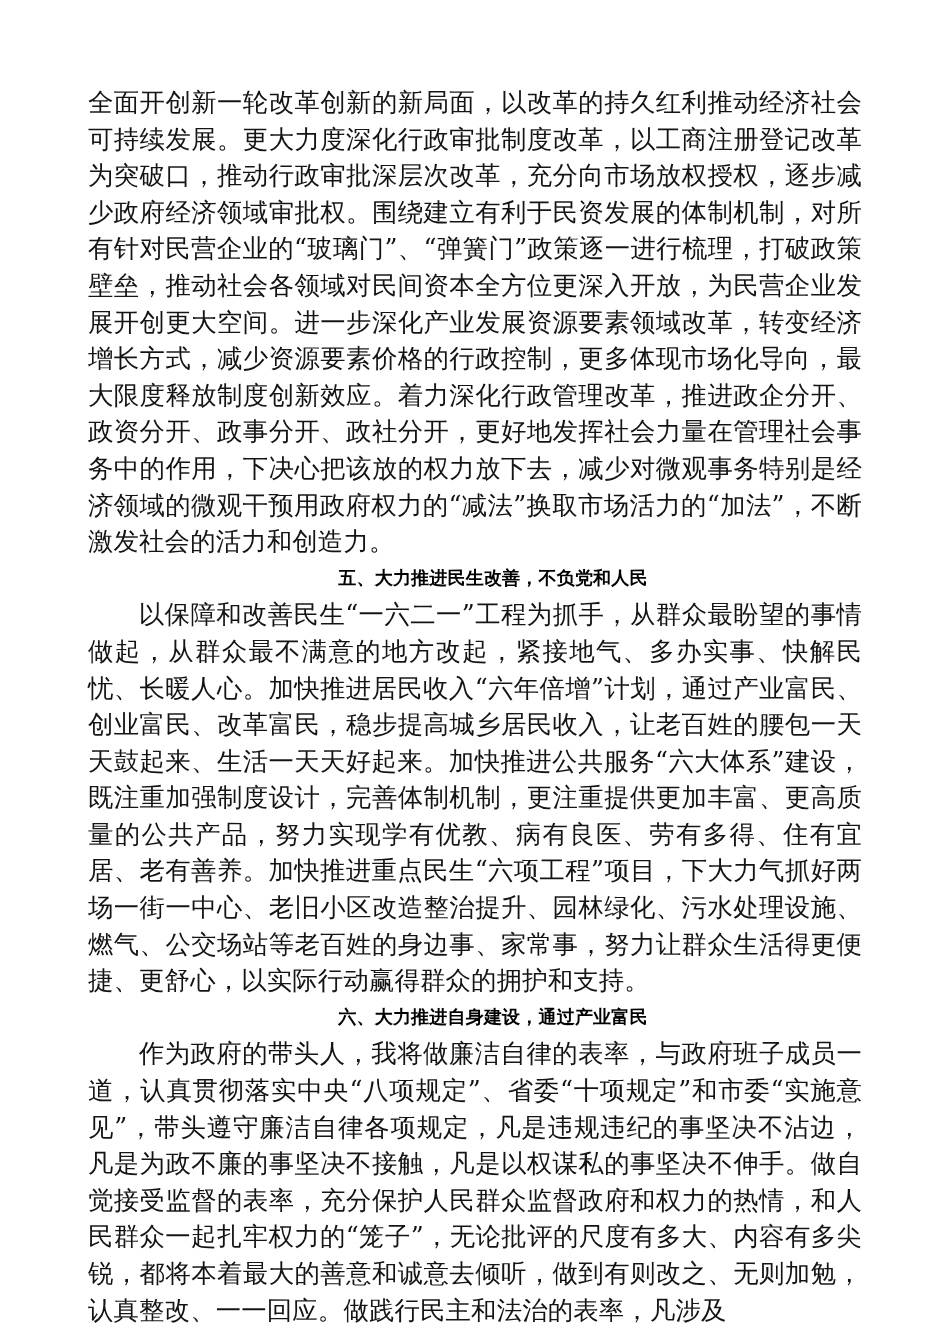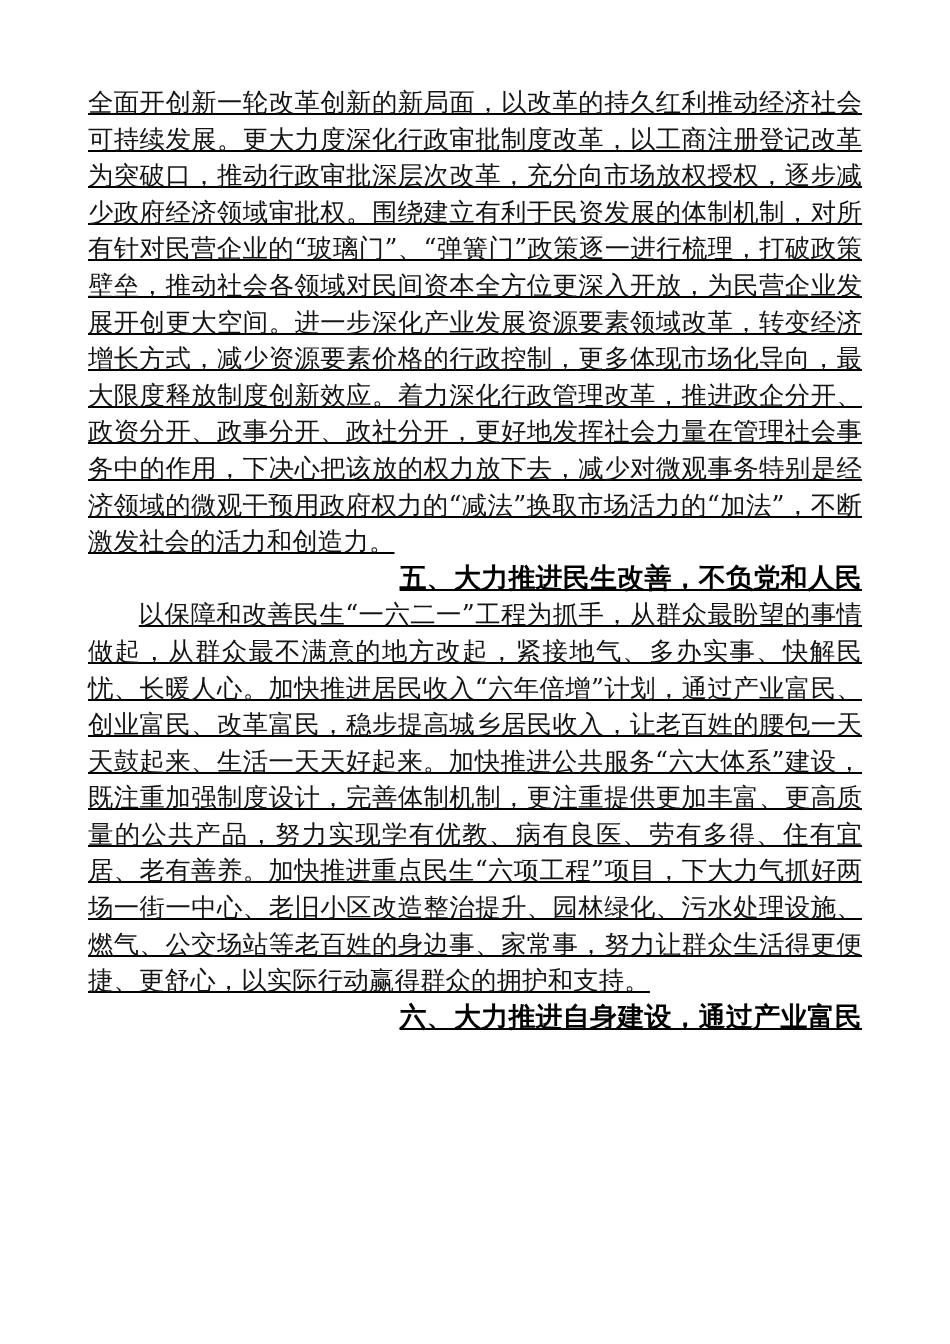--- a/index.html
+++ b/index.html
@@ -16,21 +16,20 @@
     -webkit-font-smoothing: antialiased;
   }
 
   .page {
     position: relative;
     width: 950px;
     height: 1344px;
     background: #ffffff;
     box-sizing: border-box;
     padding: 84px 88px 0 88px;
-    text-decoration: underline;
   }
 
   .doc-body {
     width: 774px;
   }
 
   
   .para {
     font-family: "DejaVu Serif", "Liberation Serif", serif;
     font-size: 25.4px;
@@ -45,38 +44,39 @@
   }
 
   .para.no-indent {
     text-indent: 0;
   }
 
   
   .heading {
     font-family: "DejaVu Sans", "Liberation Sans", sans-serif;
     font-weight: bold;
-    font-size: 27px;
+    font-size: 18px;
     line-height: 36.6px;
     margin: 0;
     text-indent: 2em;
     letter-spacing: 0.2px;
     color: #000000;
-    text-align: right;
+    text-align: center;
   }
 </style>
 </head>
 <body>
 
 <div class="page">
   <div class="doc-body">
 
     <p class="para no-indent">全面开创新一轮改革创新的新局面，以改革的持久红利推动经济社会可持续发展。更大力度深化行政审批制度改革，以工商注册登记改革为突破口，推动行政审批深层次改革，充分向市场放权授权，逐步减少政府经济领域审批权。围绕建立有利于民资发展的体制机制，对所有针对民营企业的“玻璃门”、“弹簧门”政策逐一进行梳理，打破政策壁垒，推动社会各领域对民间资本全方位更深入开放，为民营企业发展开创更大空间。进一步深化产业发展资源要素领域改革，转变经济增长方式，减少资源要素价格的行政控制，更多体现市场化导向，最大限度释放制度创新效应。着力深化行政管理改革，推进政企分开、政资分开、政事分开、政社分开，更好地发挥社会力量在管理社会事务中的作用，下决心把该放的权力放下去，减少对微观事务特别是经济领域的微观干预用政府权力的“减法”换取市场活力的“加法”，不断激发社会的活力和创造力。</p>
 
     <h2 class="heading">五、大力推进民生改善，不负党和人民</h2>
 
     <p class="para">以保障和改善民生“一六二一”工程为抓手，从群众最盼望的事情做起，从群众最不满意的地方改起，紧接地气、多办实事、快解民忧、长暖人心。加快推进居民收入“六年倍增”计划，通过产业富民、创业富民、改革富民，稳步提高城乡居民收入，让老百姓的腰包一天天鼓起来、生活一天天好起来。加快推进公共服务“六大体系”建设，既注重加强制度设计，完善体制机制，更注重提供更加丰富、更高质量的公共产品，努力实现学有优教、病有良医、劳有多得、住有宜居、老有善养。加快推进重点民生“六项工程”项目，下大力气抓好两场一街一中心、老旧小区改造整治提升、园林绿化、污水处理设施、燃气、公交场站等老百姓的身边事、家常事，努力让群众生活得更便捷、更舒心，以实际行动赢得群众的拥护和支持。</p>
 
     <h2 class="heading">六、大力推进自身建设，通过产业富民</h2>
 
+    <p class="para">作为政府的带头人，我将做廉洁自律的表率，与政府班子成员一道，认真贯彻落实中央“八项规定”、省委“十项规定”和市委“实施意见”，带头遵守廉洁自律各项规定，凡是违规违纪的事坚决不沾边，凡是为政不廉的事坚决不接触，凡是以权谋私的事坚决不伸手。做自觉接受监督的表率，充分保护人民群众监督政府和权力的热情，和人民群众一起扎牢权力的“笼子”，无论批评的尺度有多大、内容有多尖锐，都将本着最大的善意和诚意去倾听，做到有则改之、无则加勉，认真整改、一一回应。做践行民主和法治的表率，凡涉及</p>
 
   </div>
 </div>
 
 </body></html>

